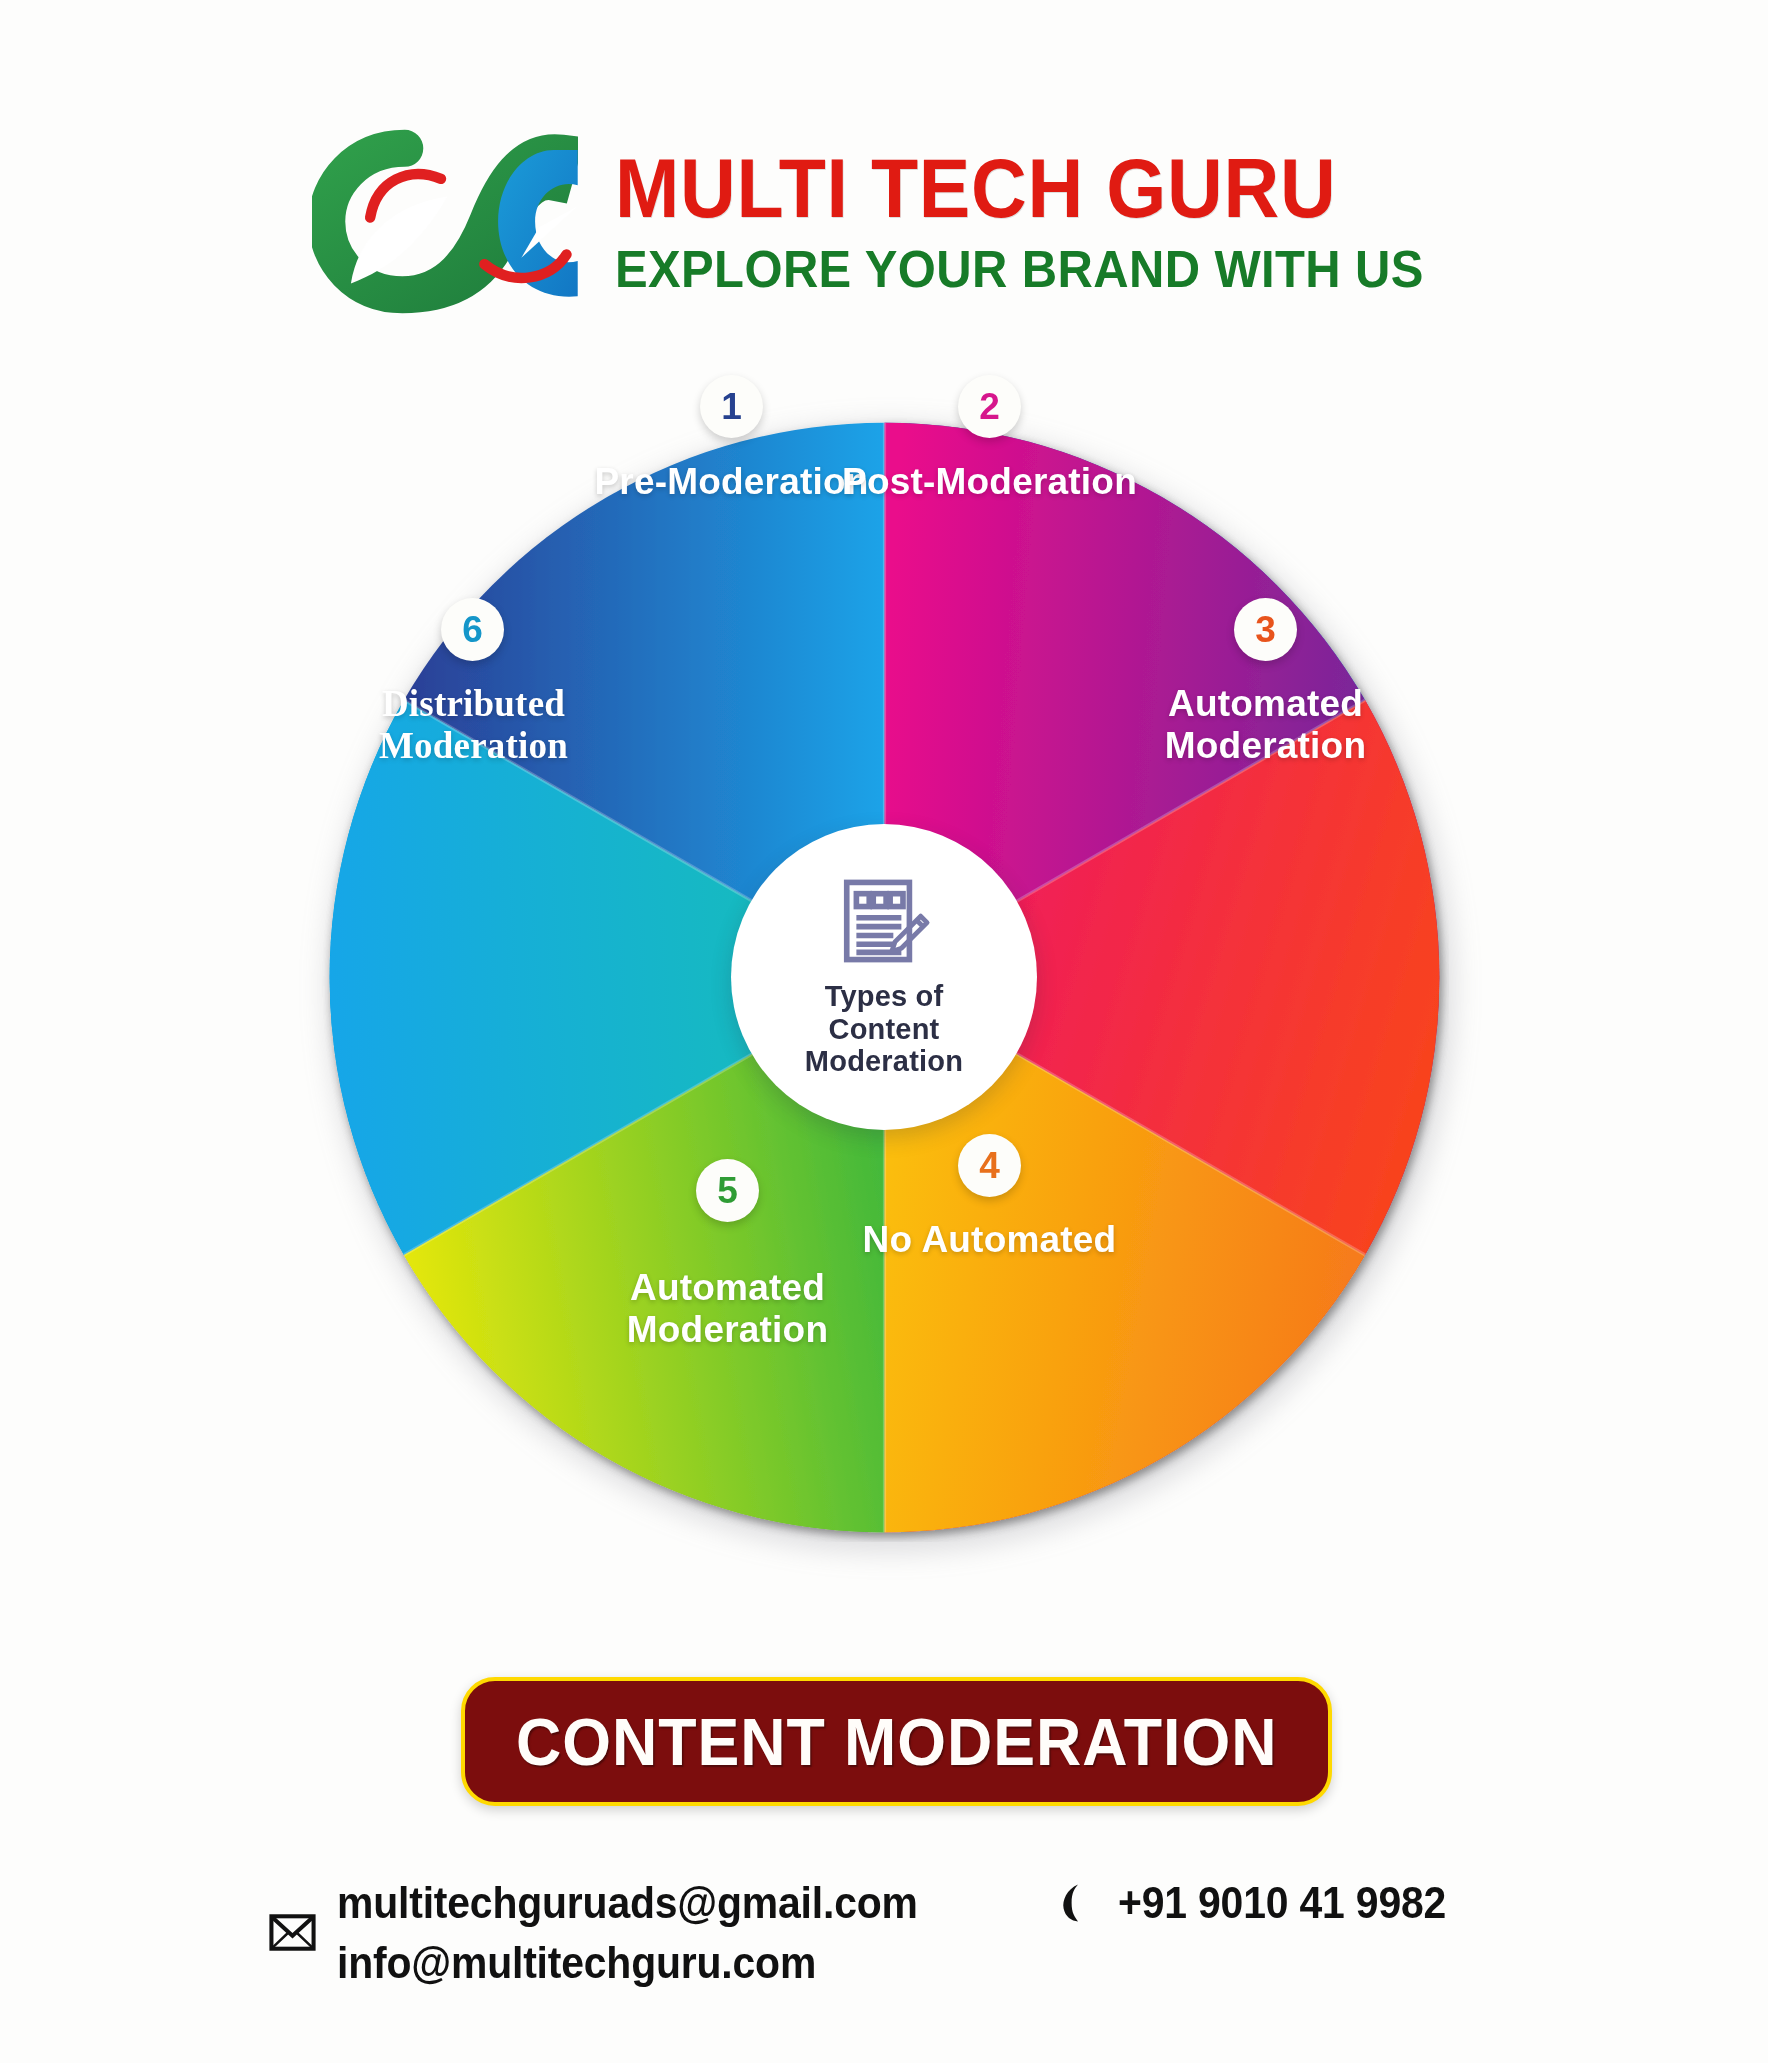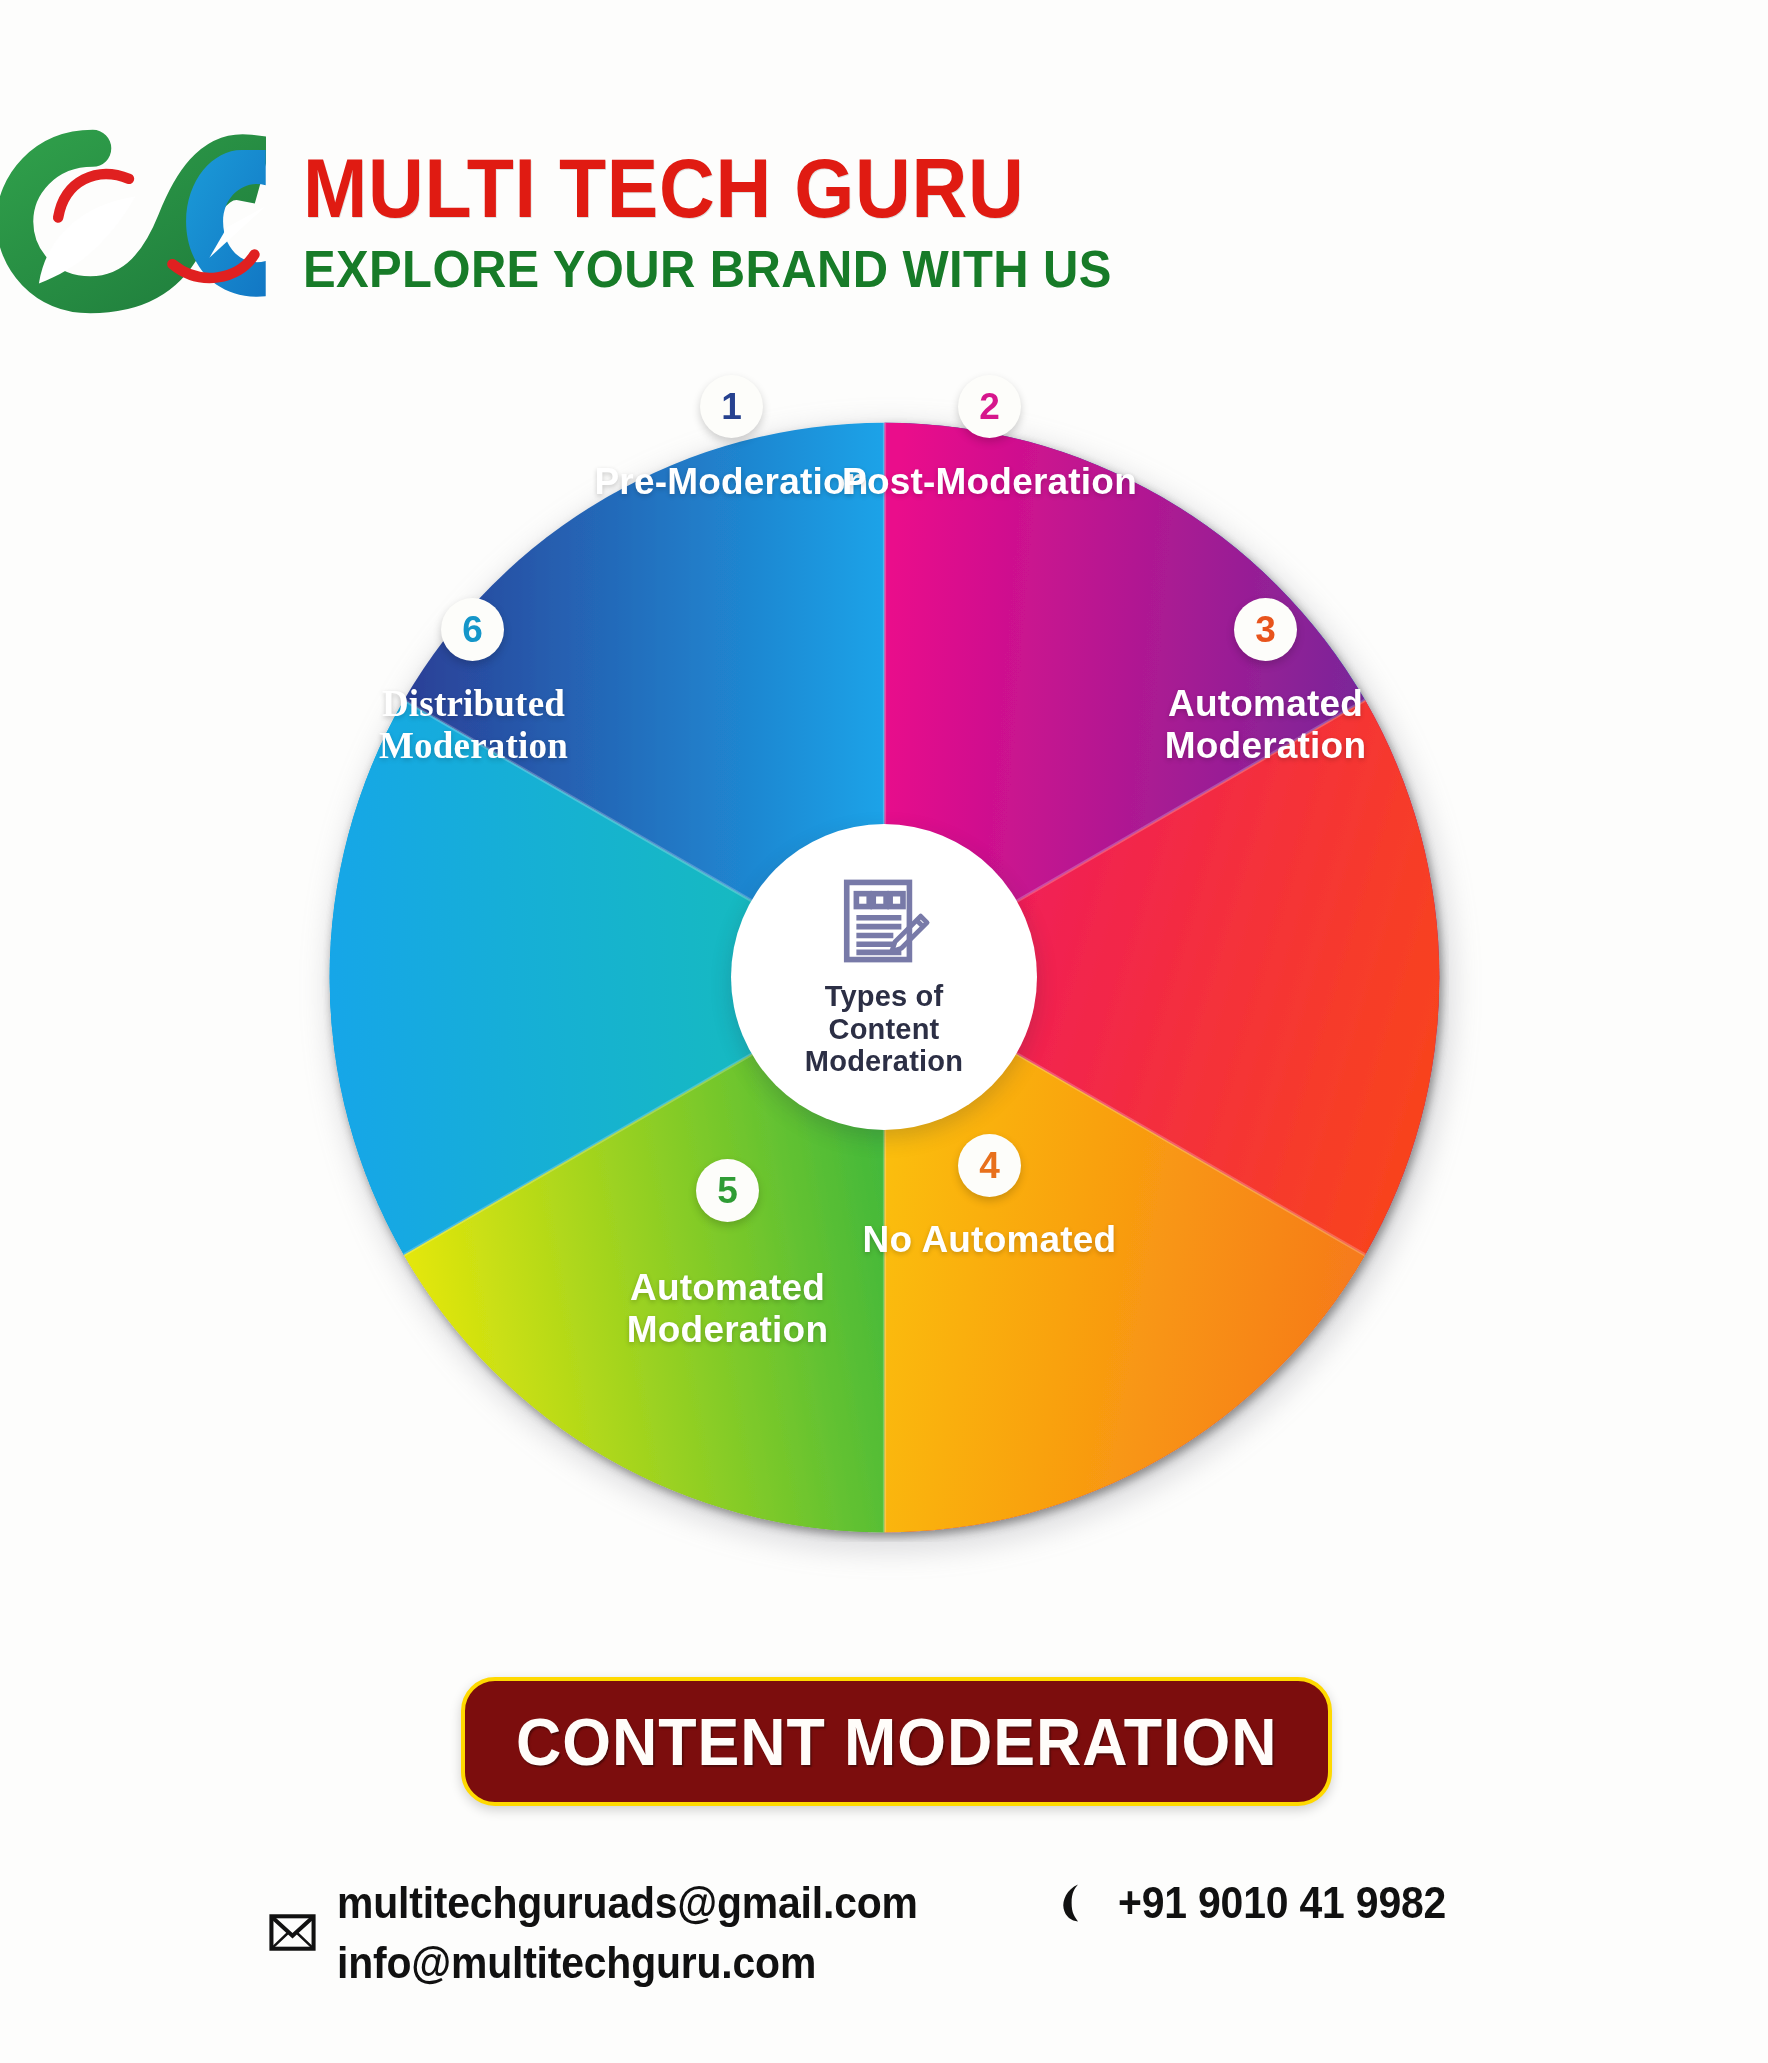--- a/index.html
+++ b/index.html
@@ -7,21 +7,21 @@
     width:1769px;height:2064px;
     background:#fdfdfc;
     font-family:"Liberation Sans", sans-serif;
     overflow:hidden;
     position:relative;
   }
 
   
   #header{
     position:absolute; left:0; top:129px; width:1769px;
-    display:flex; align-items:center; gap:37px;
+    display:flex; align-items:center; justify-content:center; gap:37px;
   }
   #brand-logo{width:266px;height:185px;flex:0 0 auto;}
   #brand-text{display:flex;flex-direction:column;align-items:flex-start;}
   #brand-title{
     font-size:83px; font-weight:bold; color:#e01b12;
     letter-spacing:0.8px; line-height:1.02;
     font-family:"Liberation Sans", sans-serif;
     transform:scaleX(0.93); transform-origin:left center;
     text-shadow:0.8px 0.8px 0 rgba(0,0,0,.12);
   }

